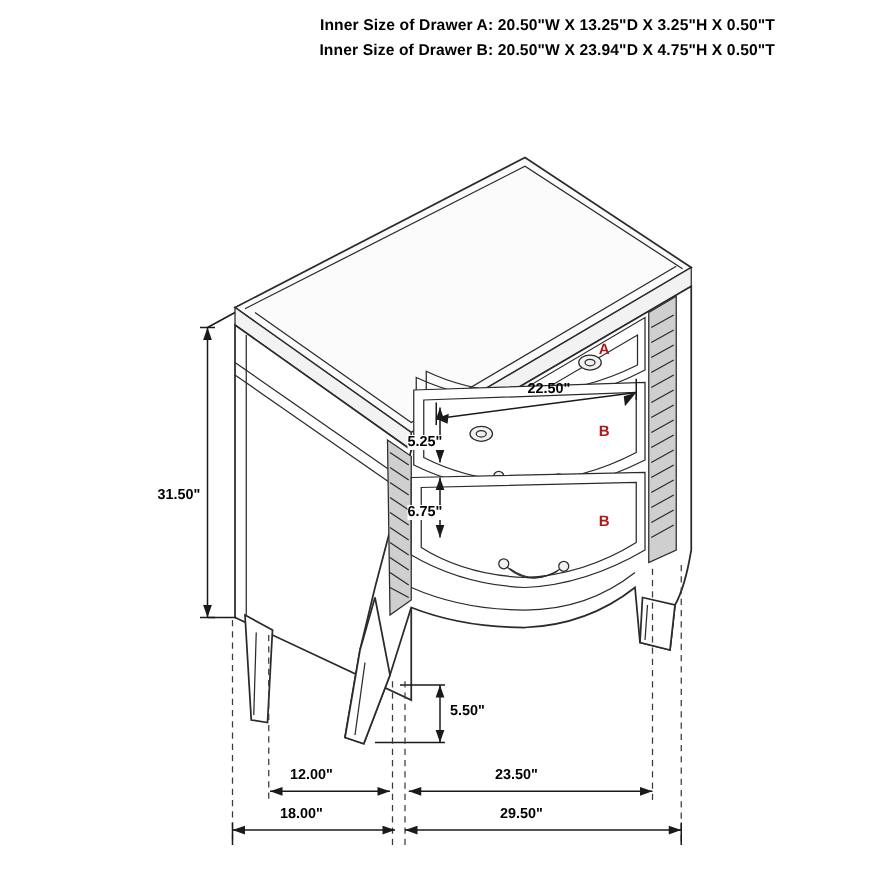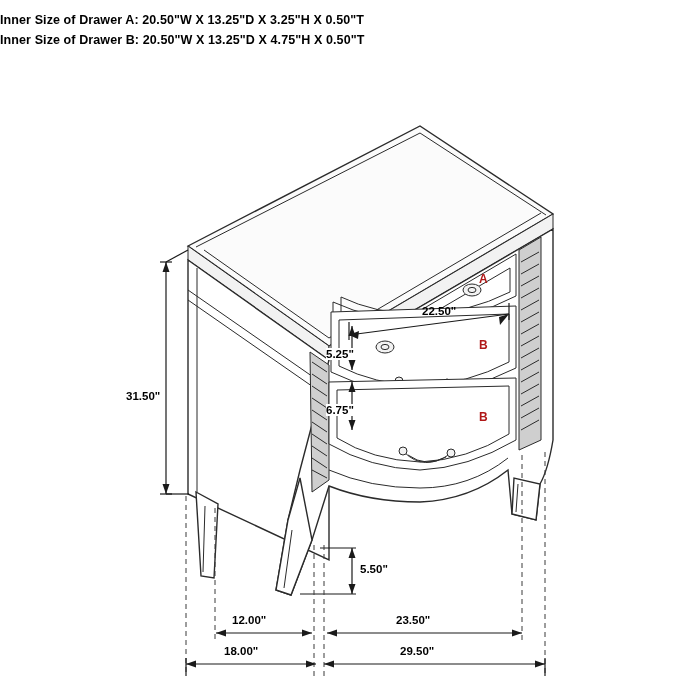--- a/index.html
+++ b/index.html
@@ -19,21 +19,21 @@
     position: absolute;
     left: 0; top: 0;
     width: 700px;
     height: 700px;
   }
   .header {
     position: absolute;
     left: 0;
     top: 10px;
     width: 620px;
-    text-align: left;
+    text-align: right;
   }
   .header .line {
     font-size: 12.5px;
     font-weight: bold;
     line-height: 20px;
     letter-spacing: 0.1px;
     white-space: nowrap;
   }
   .dim-label {
     position: absolute;
@@ -57,21 +57,21 @@
   .fillwhite { fill: #ffffff; }
   .fillgrey { fill: #f2f2f2; }
   .filltop { fill: #fbfbfb; }
   .hatch { fill: #cfcfcf; }
 </style>
 </head>
 <body>
 
 <div class="header">
   <div class="line">Inner Size of Drawer A: 20.50"W X 13.25"D X 3.25"H X 0.50"T</div>
-  <div class="line">Inner Size of Drawer B: 20.50"W X 13.25"D X 4.75"H X 0.50"T</div>
+  <div class="line">Inner Size of Drawer B: 20.50"W X 23.94"D X 4.75"H X 0.50"T</div>
 </div>
 
 <svg id="canvas" viewBox="0 0 700 700" xmlns="http://www.w3.org/2000/svg">
 
   <g>
     <polygon class="ln med filltop" points="188,246 420,126 553,214 329,346"></polygon>
     <polygon class="ln thin fillgrey" points="188,246 329,346 329,360 188,260"></polygon>
     <polygon class="ln thin fillgrey" points="329,346 553,214 553,229 329,360"></polygon>
 
     <polyline class="ln thin" points="196,247 420,133 546,215"></polyline>

